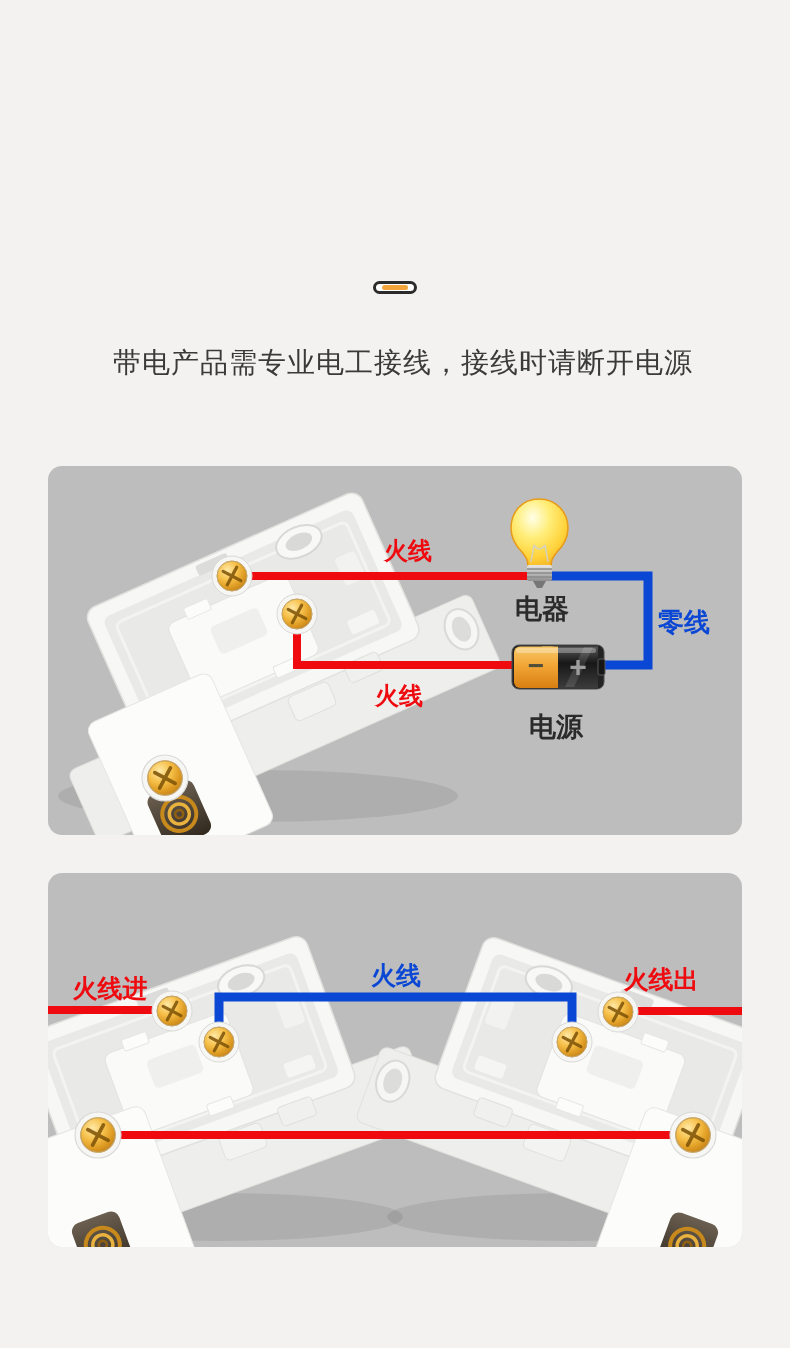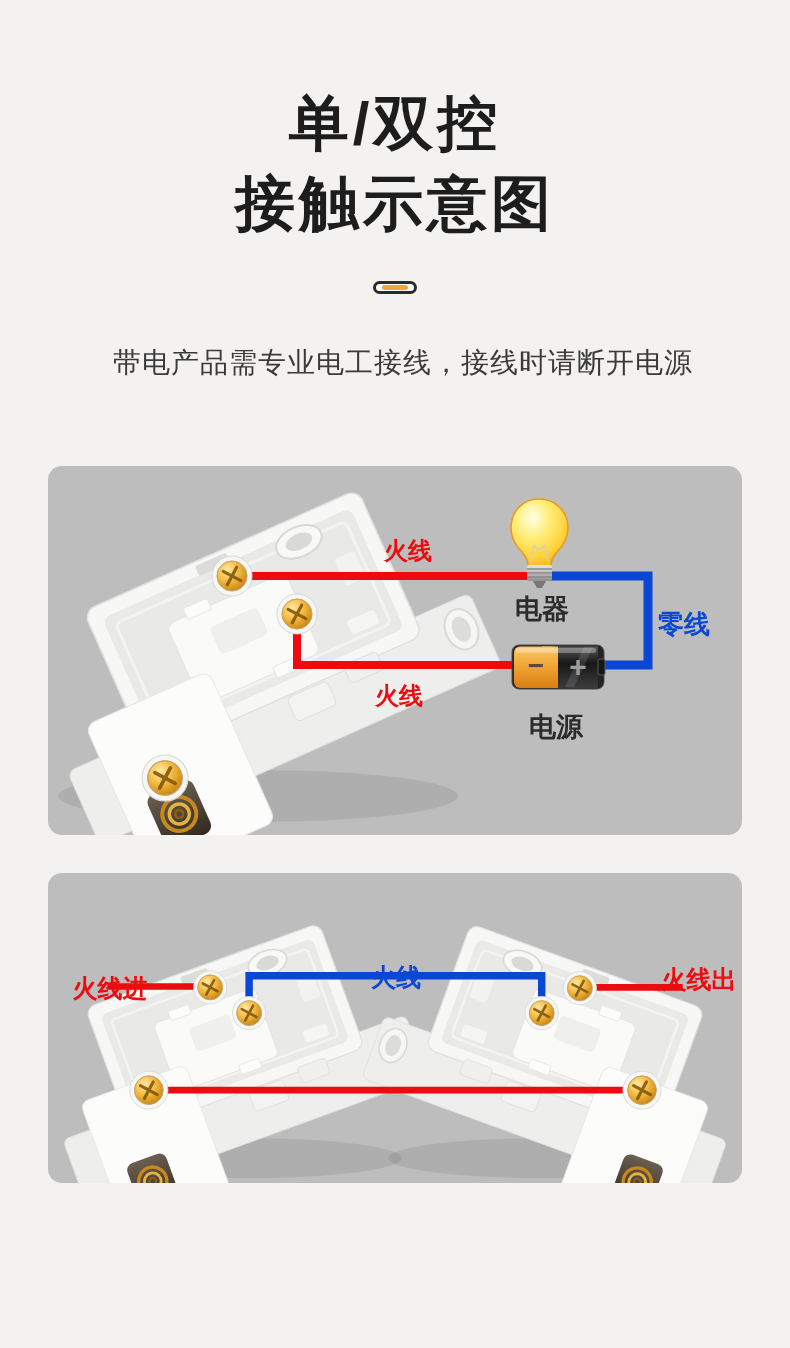--- a/index.html
+++ b/index.html
@@ -39,45 +39,41 @@
   .warning{
     position:absolute;top:336px;left:0;width:100%;text-align:center;
     font-size:28px;letter-spacing:1px;color:var(--warning-color);margin:8px;
   }
   
   .panel{
     position:absolute;left:48px;width:694px;
     background:var(--panel-gray);border-radius:14px;overflow:hidden;
   }
   .panel-1{top:466px;height:369px;}
-  .panel-2{top:873px;height:310px;}
+  .panel-2{top:873px;height:374px;}
   .diagram-svg{position:absolute;left:0;top:0;width:100%;height:100%;display:block;}
   
   .wire-red{stroke:var(--live-red);stroke-width:8;fill:none;}
   .wire-blue{stroke:var(--neutral-blue);stroke-width:9;fill:none;}
   
   .lbl{
     position:absolute;transform:translate(-50%,-50%);
     font-weight:700;white-space:nowrap;line-height:1;
   }
   .lbl-red{color:var(--live-red);font-size:24px;}
-  .lbl-blue{color:var(--neutral-blue);font-size:26px;}
+  .lbl-blue{color:var(--neutral-blue);font-size:26px;font-family:Liberation Mono, monospace;}
   .lbl-dark{color:var(--label-dark);font-size:27px;font-family:Liberation Mono, monospace;}
   .panel-2 .lbl-red,.panel-2 .lbl-blue{font-size:25px;}
   .bat-sign{font-weight:700;}
 </style>
 </head>
 <body>
 
 <div class="page">
 
-  <div class="header">
-    <div class="title-line first">单/双控</div>
-    <div class="title-line">接触示意图</div>
-  </div>
   <div class="divider-pill">
     <div class="divider-bar"></div>
   </div>
   <p class="warning">带电产品需专业电工接线，接线时请断开电源</p>
 
   <section class="panel panel-1">
     <svg class="diagram-svg" viewBox="0 0 694 369">
       <defs>
         <radialGradient id="goldG" cx="35%" cy="30%" r="85%">
           <stop offset="0%" stop-color="#ffe9a6"></stop>
@@ -202,16 +198,16 @@
       <use href="#screw" transform="translate(124,138)"></use>
       <use href="#screw" transform="translate(171,169)"></use>
       <use href="#screw" transform="translate(524,169)"></use>
       <use href="#screw" transform="translate(570,139)"></use>
       <use href="#screw" transform="translate(50,262) scale(1.15)"></use>
       <use href="#screw" transform="translate(645,262) scale(1.15)"></use>
     </svg>
 
     <span class="lbl lbl-red" style="left:62px;top:115px">火线进</span>
     <span class="lbl lbl-blue" style="left:348px;top:104px">火线</span>
-    <span class="lbl lbl-red" style="left:651px;top:106px">火线出</span>
+    <span class="lbl lbl-red" style="left:613px;top:106px">火线出</span>
   </section>
 
 </div>
 
 </body></html>

